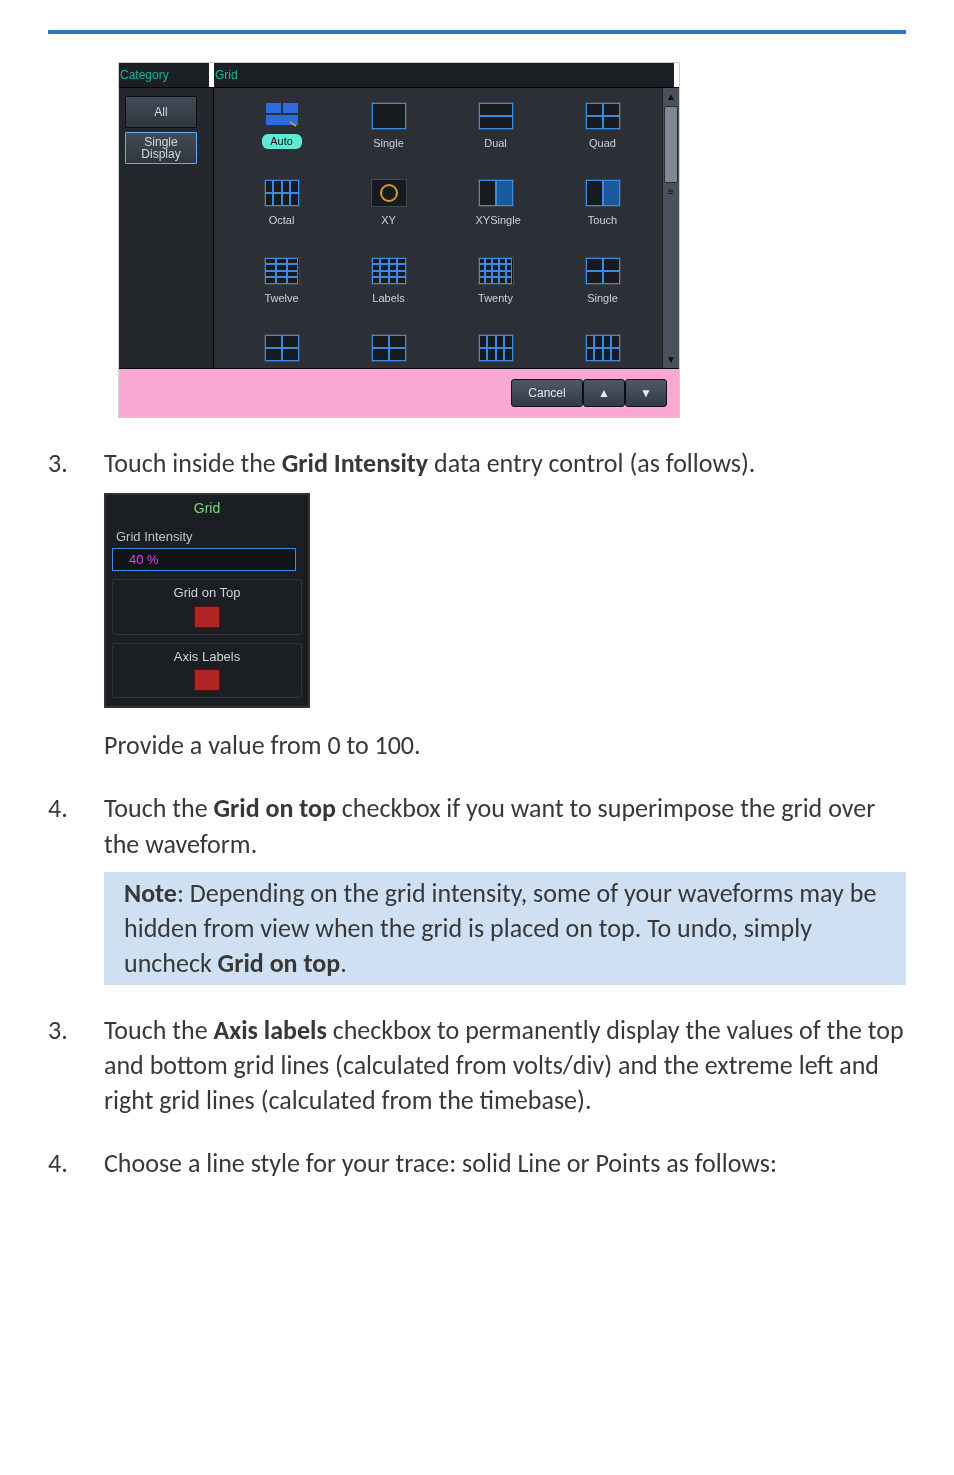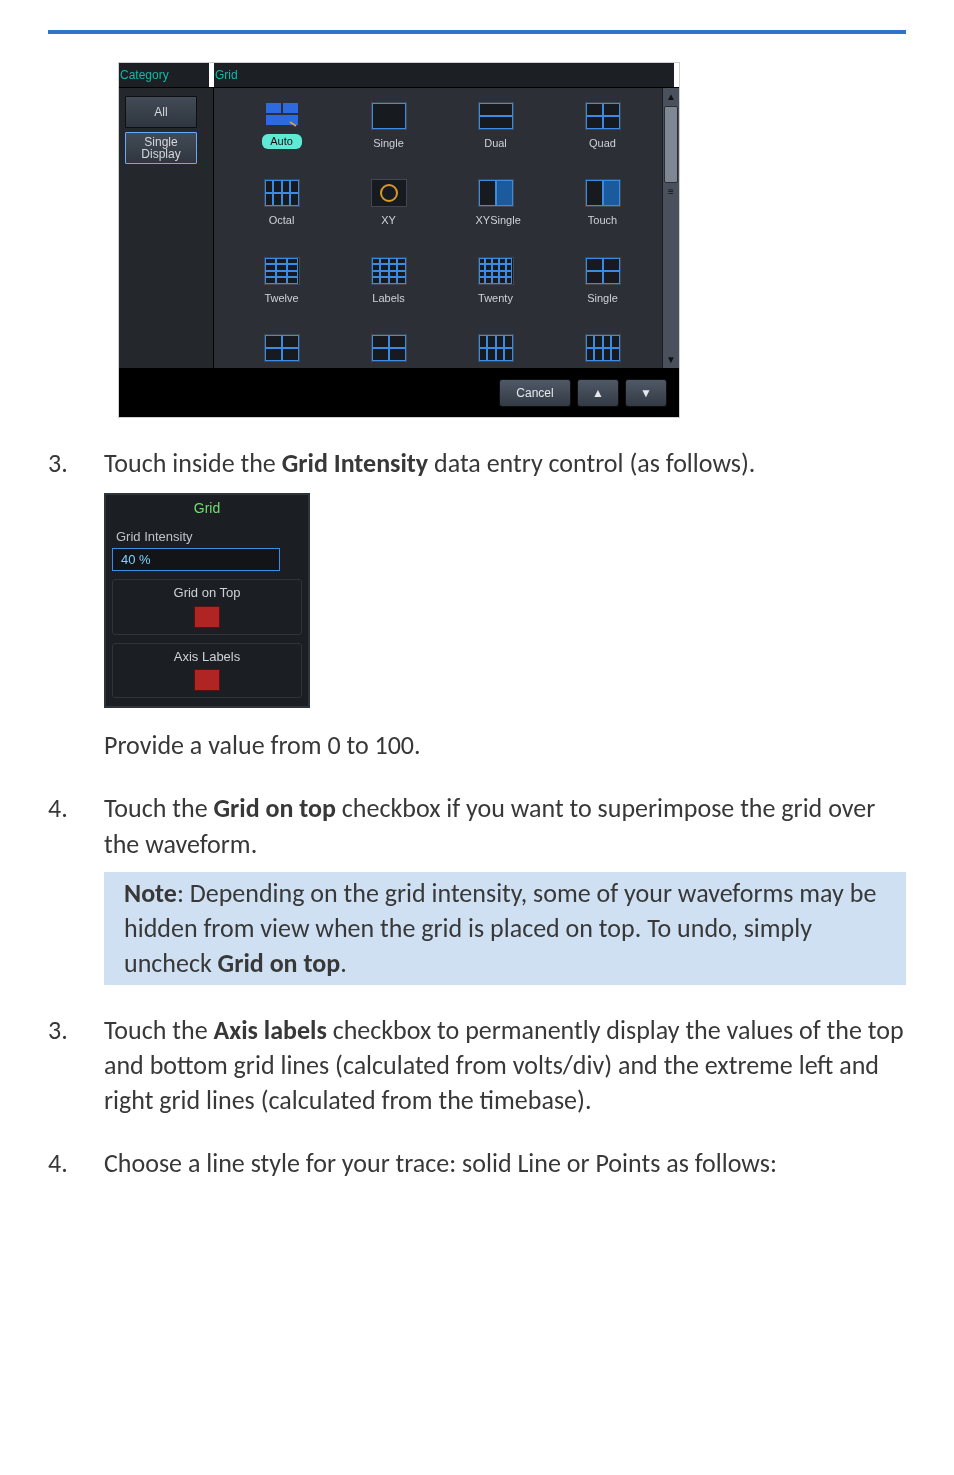--- a/index.html
+++ b/index.html
@@ -26,35 +26,35 @@
   .grid-icon.i8 span{flex-basis:25%}
   .grid-icon.i12 span{flex-basis:33.3%}
   .grid-icon.i16 span{flex-basis:25%}
   .grid-icon.i20 span{flex-basis:20%}
   .grid-icon.iauto{border:0;background:transparent}
   .grid-icon.iauto svg{width:34px;height:26px}
   .icon-label{width:40px;text-align:center;font-size:11px;color:#cfd2d8}
   .icon-label.boxed{background:#5eead4;color:#111;border-radius:6px}
   .scrollbar{flex:0 0 16px;background:#4a515c;border-left:1px solid #1b1e23;display:flex;flex-direction:column;align-items:center;justify-content:space-between;padding:2px 0;color:#111;font-size:10px}
   .sb-thumb{width:12px;flex:1;margin:2px 0;background:#7f8793;border:1px solid #2b2e33;border-radius:2px}
-  .dlg-footer{display:flex;justify-content:flex-end;gap:6px;padding:10px 12px;background:#000000;border-top:1px solid #000}
+  .dlg-footer{display:flex;justify-content:flex-end;padding:10px 12px;background:#f9a8d4;border-top:1px solid #000}
   .dlg-btn{width:70px;height:26px;background:linear-gradient(#4f5966,#333a44);border:1px solid #0e0f12;border-radius:3px;display:flex;align-items:center;justify-content:center;color:#e6e8ec;font-size:12px}
   .dlg-btn.arrow{width:40px}
 
   
   .item{display:flex;gap:22px;margin-top:28px}
   .num{flex:0 0 34px;text-align:left;font-size:26px}
   .txt{flex:1;font-size:26px}
   .txt b{font-weight:700}
 
   
   .mini-panel{width:190px;margin-top:12px;background:#1b1e22;border:2px solid #2f333a;padding:2px 6px 8px 6px;font-family:Tahoma,Verdana,sans-serif}
   .mini-title{color:#6fdf6f;text-align:center;font-size:14px;padding:2px 0 6px 0}
   .mini-label{color:#bfc4cc;font-size:13px;margin:4px 4px 2px 4px}
-  .mini-input{border:1px solid #3a8eea;background:#121417;color:#7dd3fc;font-size:13px;padding:2px 8px;width:150px}
+  .mini-input{border:1px solid #3a8eea;background:#121417;color:#d946ef;font-size:13px;padding:2px 16px;width:150px}
   .mini-group{border:1px solid #2f333a;border-radius:3px;margin-top:8px;padding:4px 0 6px 0;text-align:center}
   .mini-group-label{color:#cfd2d8;font-size:13px}
   .mini-check{width:24px;height:20px;margin:4px auto 0 auto;background:#b02424;border:1px solid #5a1010}
 
   
   .note{background:#cfe0f3;padding:4px 20px;margin-top:10px;color:#383838}
 </style>
 </head>
 <body>
 

